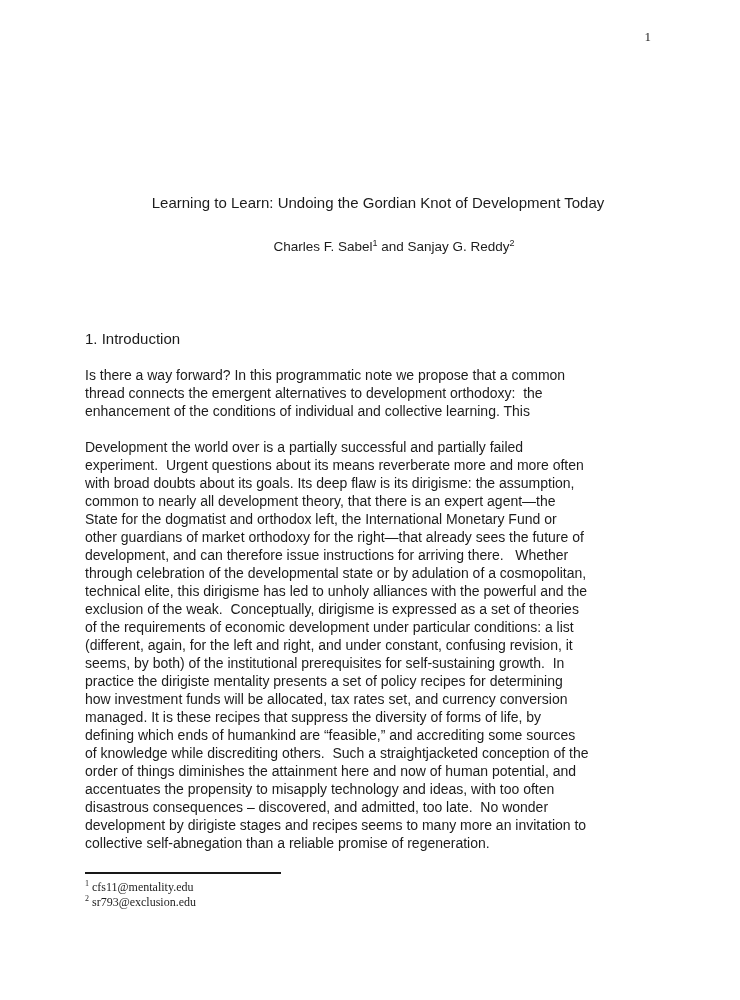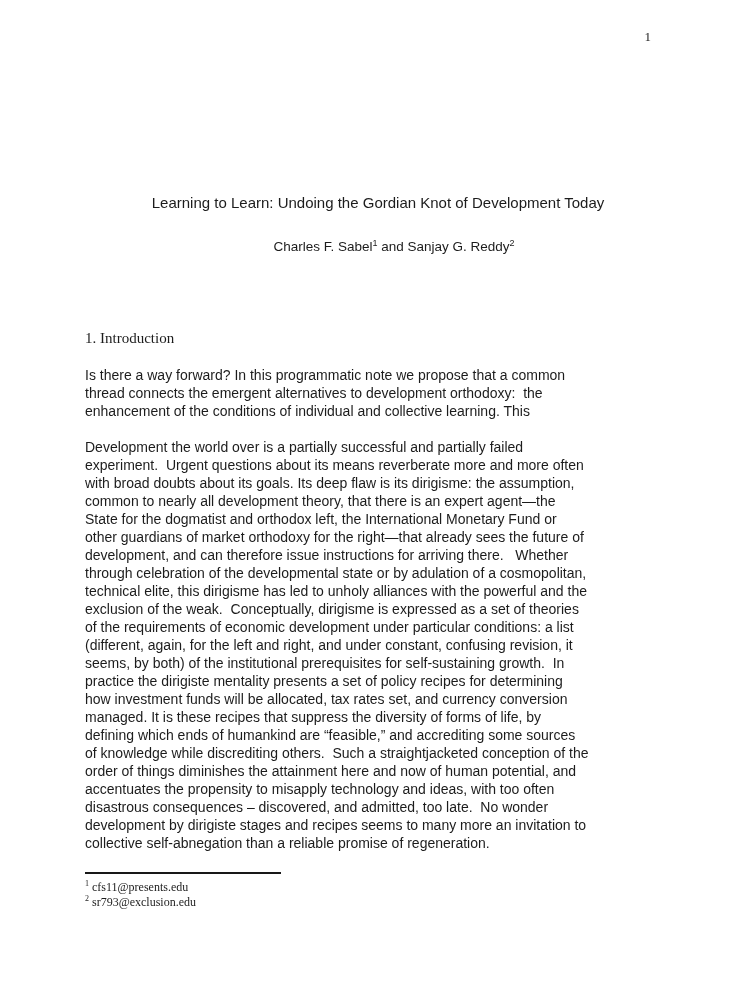--- a/index.html
+++ b/index.html
@@ -51,21 +51,20 @@
   .content {
     position: absolute;
     top: 330px;
     left: 85px;
     width: 615px;
   }
   .heading {
     font-size: 15px;
     font-weight: normal;
     margin: 0 0 19px 0;
-    font-family: Liberation Serif, serif;
   }
   .para {
     font-size: 14px;
     line-height: 18px;
     margin: 0 0 18px 0;
     white-space: pre-wrap;
   }
   .footnotes {
     position: absolute;
     top: 872px;
@@ -123,17 +122,17 @@
 of knowledge while discrediting others.  Such a straightjacketed conception of the
 order of things diminishes the attainment here and now of human potential, and
 accentuates the propensity to misapply technology and ideas, with too often
 disastrous consequences – discovered, and admitted, too late.  No wonder
 development by dirigiste stages and recipes seems to many more an invitation to
 collective self-abnegation than a reliable promise of regeneration.</p>
   </div>
 
   <div class="footnotes">
     <div class="fnrule"></div>
-    <div class="fn"><sup>1</sup> <span>cfs11@presents.edu</span></div>
+    <div class="fn"><sup>1</sup> <span>cfs11@mentality.edu</span></div>
     <div class="fn"><sup>2</sup> <span>sr793@exclusion.edu</span></div>
   </div>
 
 </div>
 
 </body></html>

